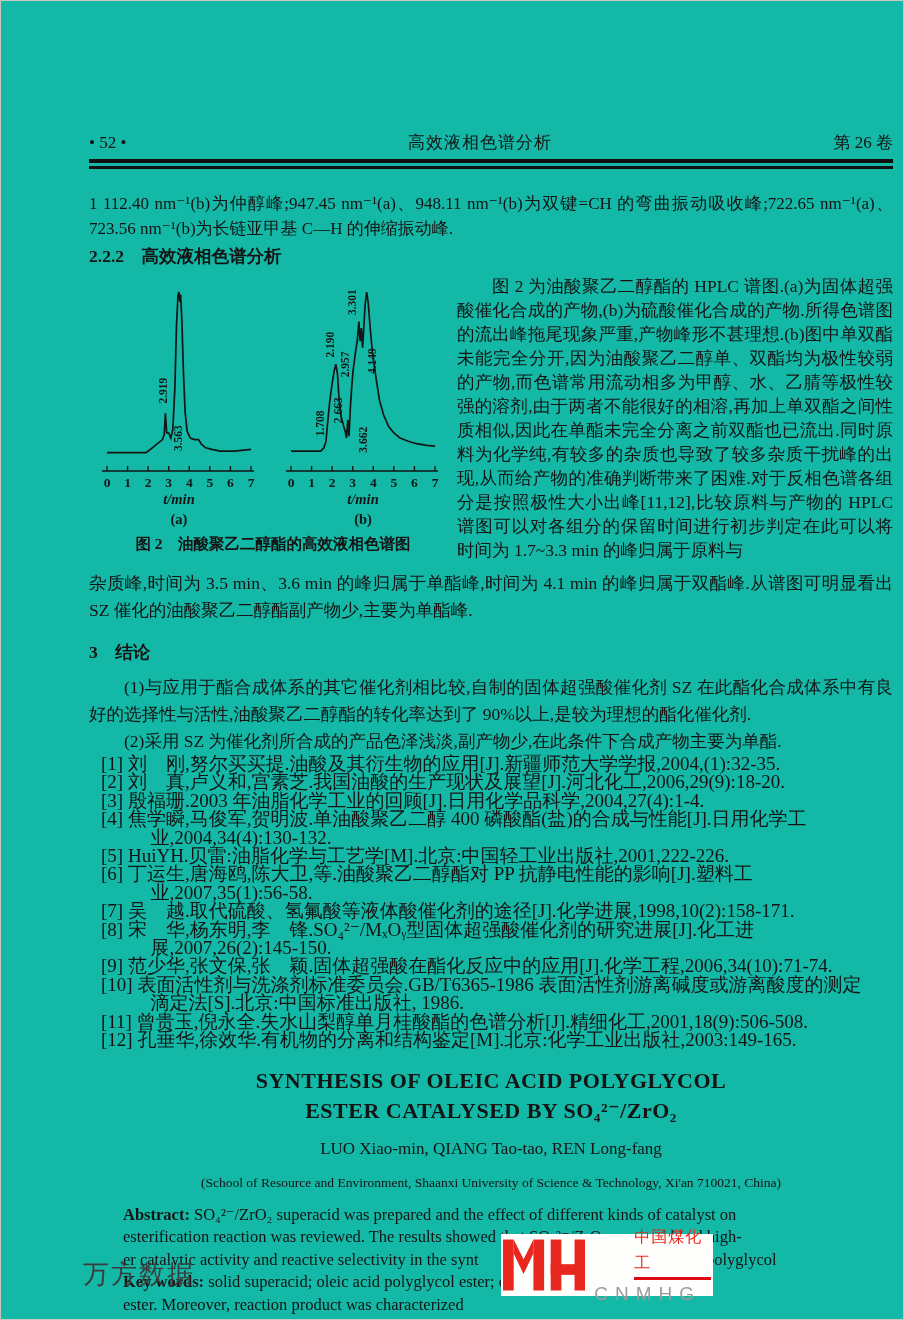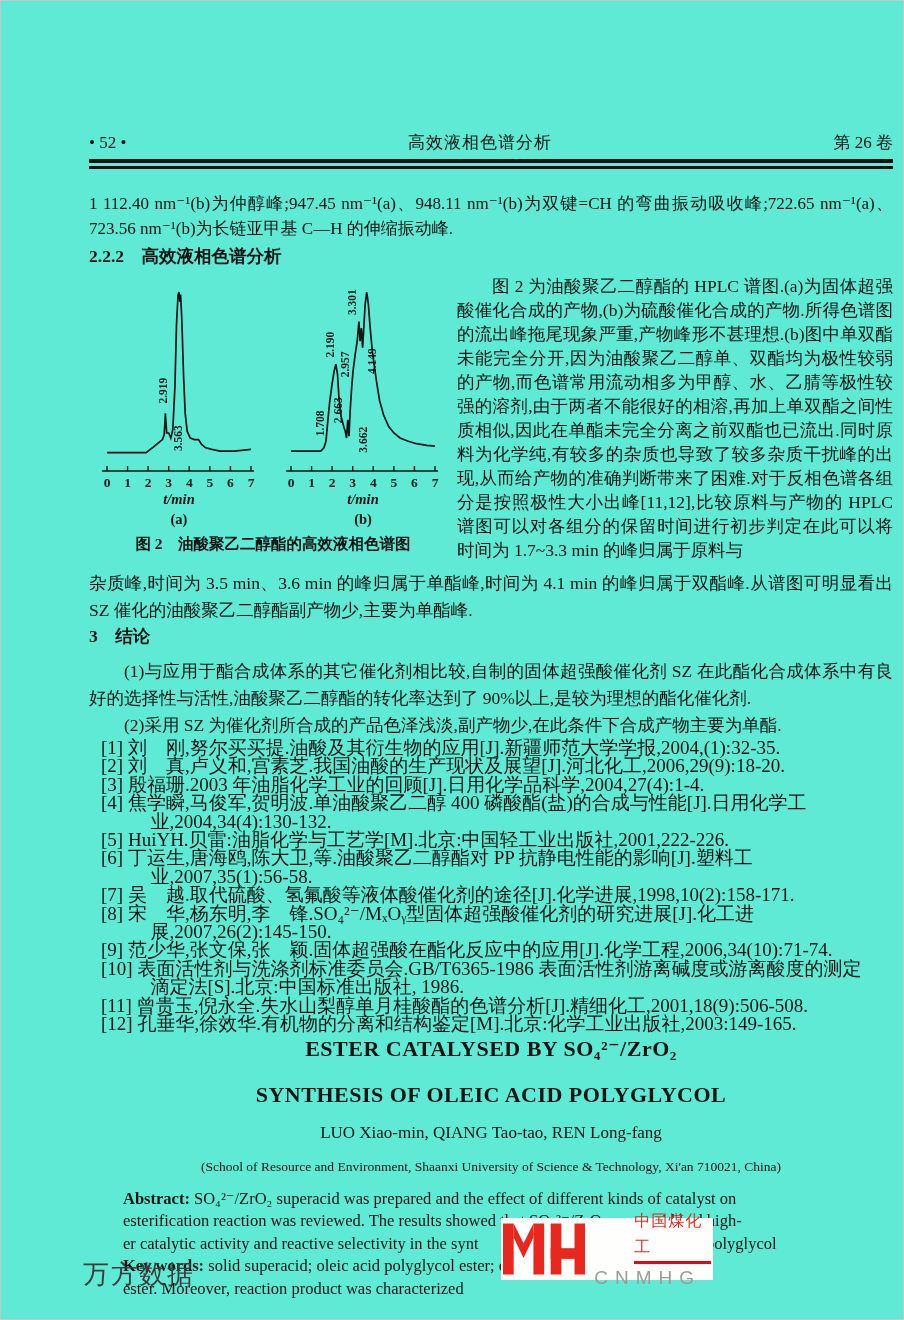--- a/index.html
+++ b/index.html
@@ -1,20 +1,20 @@
 <!DOCTYPE html>
 <html><head>
 <meta charset="utf-8">
 <style>
   * { margin:0; padding:0; box-sizing:border-box; }
   html,body { background:#e9e9e7; }
   .page {
     position:relative;
     width:904px; height:1320px;
-    background:#5eead4;
+    background:#14b8a6;
     border:1px solid #c6c6c2;
     font-family:"Liberation Serif","DejaVu Serif",serif;
     color:#141414;
     padding:130px 10px 0 88px;
     overflow:hidden;
   }
   .hdr { display:flex; justify-content:space-between; align-items:baseline;
          font-size:17px; height:24px; }
   .hdr .mid { font-weight:normal; letter-spacing:1px; }
   .rule-wrap { margin-top:4px; }
@@ -23,21 +23,21 @@
   .intro { margin-top:22px; font-size:17px; line-height:25px; text-align:justify; }
   .h222 { font-weight:bold; font-size:17.5px; margin:3px 0 4px; }
   .figrow { display:flex; }
   .figcol { width:368px; flex:none; }
   .charts { display:flex; gap:12px; margin:6px 0 0 2px; }
   .charts svg { display:block; }
   .figcap { text-align:center; font-weight:bold; font-size:15.5px; margin-top:4px; }
   .rightcol { flex:1; font-size:17.5px; line-height:24px; text-align:justify;
               text-indent:2em; margin-top:2px; }
   .cont { font-size:17.5px; line-height:27px; text-align:justify; margin-top:8px; }
-  .h3sec { font-weight:bold; font-size:17.5px; margin:0 0 10px; }
+  .h3sec { font-weight:bold; font-size:17.5px; margin:16px 0 10px; }
   .para { font-size:17.5px; line-height:27px; text-indent:2em; text-align:justify; }
   .refhead { text-align:center; font-weight:bold; font-size:16px; letter-spacing:9px;
              margin:16px 0 12px; }
   .reflist { font-size:19px; line-height:18.4px; margin:0 14px 0 12px; }
   .reflist .ref { padding-left:2.6em; text-indent:-2.6em; }
   .entitle { text-align:center; font-weight:bold; font-size:22px; line-height:30px;
              margin-top:16px; letter-spacing:0.5px; }
   .authors { text-align:center; font-size:17px; margin-top:13px; }
   .affil { text-align:center; font-size:13.5px; margin-top:16px; }
   .abstract { position:relative; margin:13px 24px 0 34px; font-size:16.5px;
@@ -153,22 +153,22 @@
       <div class="ref">[5] HuiYH.贝雷:油脂化学与工艺学[M].北京:中国轻工业出版社,2001,222-226.</div>
       <div class="ref">[6] 丁运生,唐海鸥,陈大卫,等.油酸聚乙二醇酯对 PP 抗静电性能的影响[J].塑料工业,2007,35(1):56-58.</div>
       <div class="ref">[7] 吴　越.取代硫酸、氢氟酸等液体酸催化剂的途径[J].化学进展,1998,10(2):158-171.</div>
       <div class="ref">[8] 宋　华,杨东明,李　锋.SO₄²⁻/MₓOᵧ型固体超强酸催化剂的研究进展[J].化工进展,2007,26(2):145-150.</div>
       <div class="ref">[9] 范少华,张文保,张　颖.固体超强酸在酯化反应中的应用[J].化学工程,2006,34(10):71-74.</div>
       <div class="ref">[10] 表面活性剂与洗涤剂标准委员会.GB/T6365-1986 表面活性剂游离碱度或游离酸度的测定滴定法[S].北京:中国标准出版社, 1986.</div>
       <div class="ref">[11] 曾贵玉,倪永全.失水山梨醇单月桂酸酯的色谱分析[J].精细化工,2001,18(9):506-508.</div>
       <div class="ref">[12] 孔垂华,徐效华.有机物的分离和结构鉴定[M].北京:化学工业出版社,2003:149-165.</div>
     </div>
 
+  <div class="entitle">SYNTHESIS OF OLEIC ACID POLYGLYCOL</div>
   <div class="entitle" style="margin-top:0;">ESTER CATALYSED BY SO₄²⁻/ZrO₂</div>
-  <div class="entitle">SYNTHESIS OF OLEIC ACID POLYGLYCOL</div>
 
   <div class="authors">LUO Xiao-min, QIANG Tao-tao, REN Long-fang</div>
   <div class="affil">(School of Resource and Environment, Shaanxi University of Science &amp; Technology, Xi'an 710021, China)</div>
 
   <div class="abstract">
     <div class="abs-line">
       <span class="lbl">Abstract:</span>
       <span>SO₄²⁻/ZrO₂ superacid was prepared and the effect of different kinds of catalyst on</span>
     </div>
     <div class="abs-line">esterification reaction was reviewed.  The results showed that SO₄²⁻/ZrO₂ superacid had high-</div>

